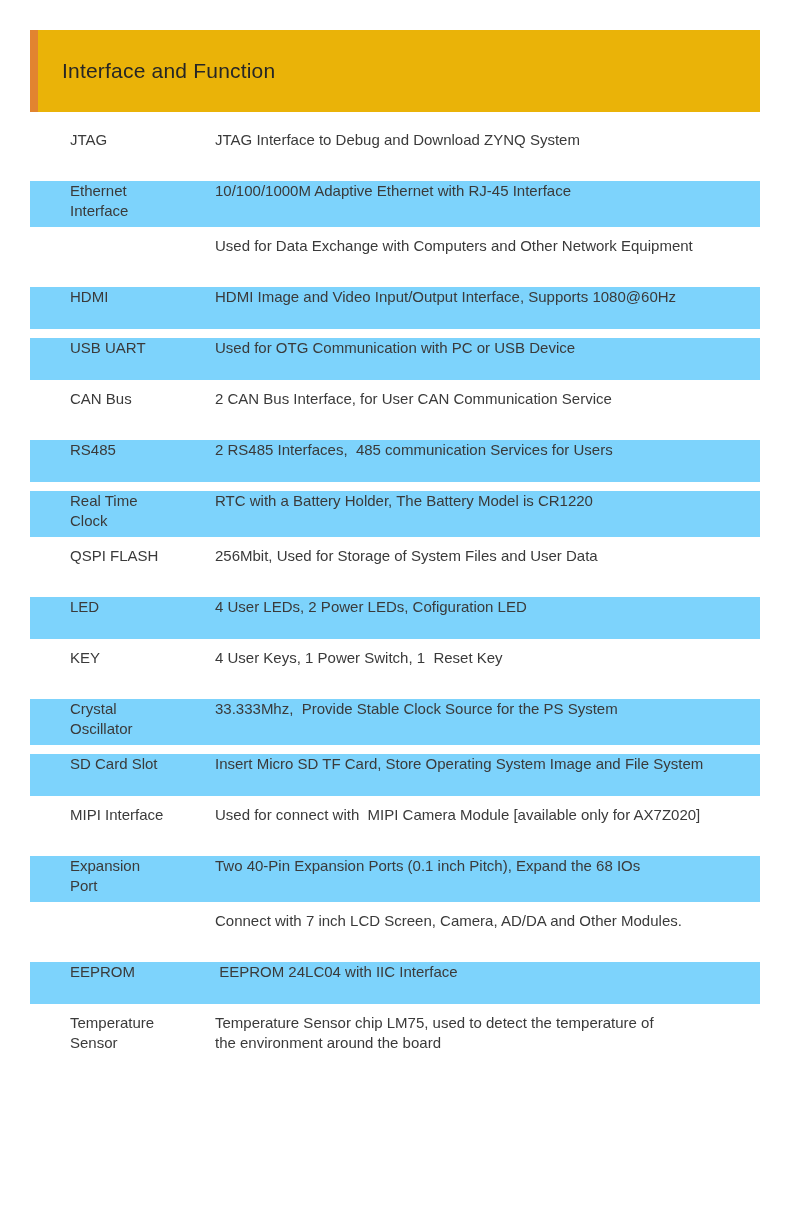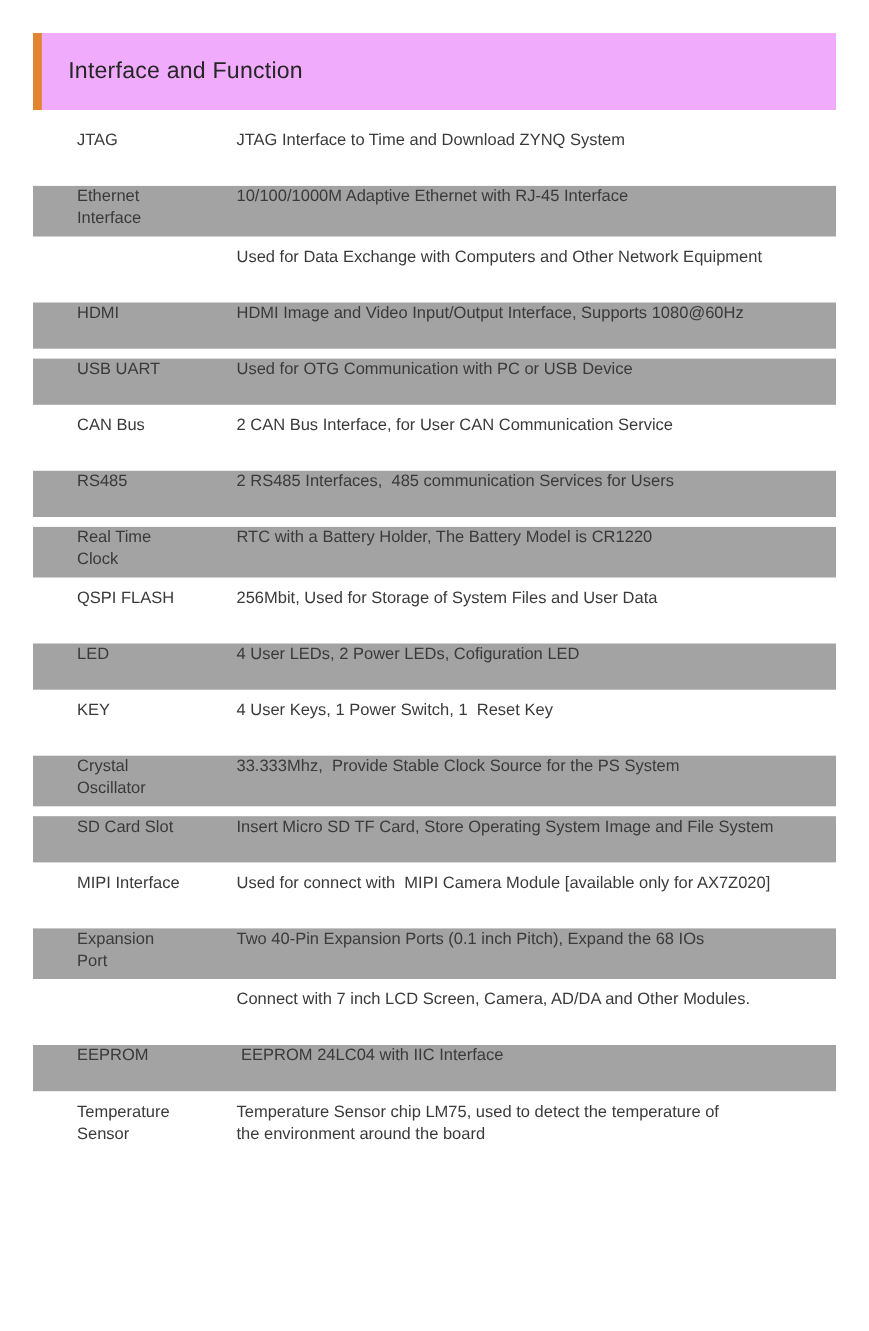--- a/index.html
+++ b/index.html
@@ -12,22 +12,22 @@
     height: 1210px;
     overflow: hidden;
     font-family: "Liberation Sans", sans-serif;
     color: #3d3d3d;
   }
   .page {
     padding: 30px 30px 0 30px;
     box-sizing: border-box;
   }
   .header-bar {
-    height: 70px;
-    background: #f0abfc;
+    height: 82px;
+    background: #eab308;
     border-left: 8px solid #e28430;
     display: flex;
     align-items: center;
   }
   .header-title {
     padding-left: 24px;
     font-size: 21px;
     color: #262626;
     letter-spacing: 0.2px;
   }
@@ -39,21 +39,21 @@
     align-items: flex-start;
     min-height: 42px;
     margin-bottom: 9px;
     padding-left: 40px;
     box-sizing: border-box;
   }
   .spec-row.tall {
     min-height: 46px;
   }
   .spec-row.shaded {
-    background: #a3a3a3;
+    background: #7dd3fc;
   }
   .spec-label {
     flex: 0 0 145px;
     font-size: 15px;
     line-height: 1.35;
     white-space: pre-wrap;
     color: #3a3a3a;
   }
   .spec-desc {
     flex: 1;
@@ -67,21 +67,21 @@
 <body>
 
 <div class="page">
   <div class="header-bar">
     <div class="header-title">Interface and Function</div>
   </div>
 
   <div class="spec-table" id="spec-table">
       <div class="spec-row">
         <div class="spec-label">JTAG</div>
-        <div class="spec-desc">JTAG Interface to Time and Download ZYNQ System</div>
+        <div class="spec-desc">JTAG Interface to Debug and Download ZYNQ System</div>
       </div>
       <div class="spec-row shaded tall">
         <div class="spec-label">Ethernet
 Interface</div>
         <div class="spec-desc">10/100/1000M Adaptive Ethernet with RJ-45 Interface</div>
       </div>
       <div class="spec-row">
         <div class="spec-label"></div>
         <div class="spec-desc">Used for Data Exchange with Computers and Other Network Equipment</div>
       </div>

